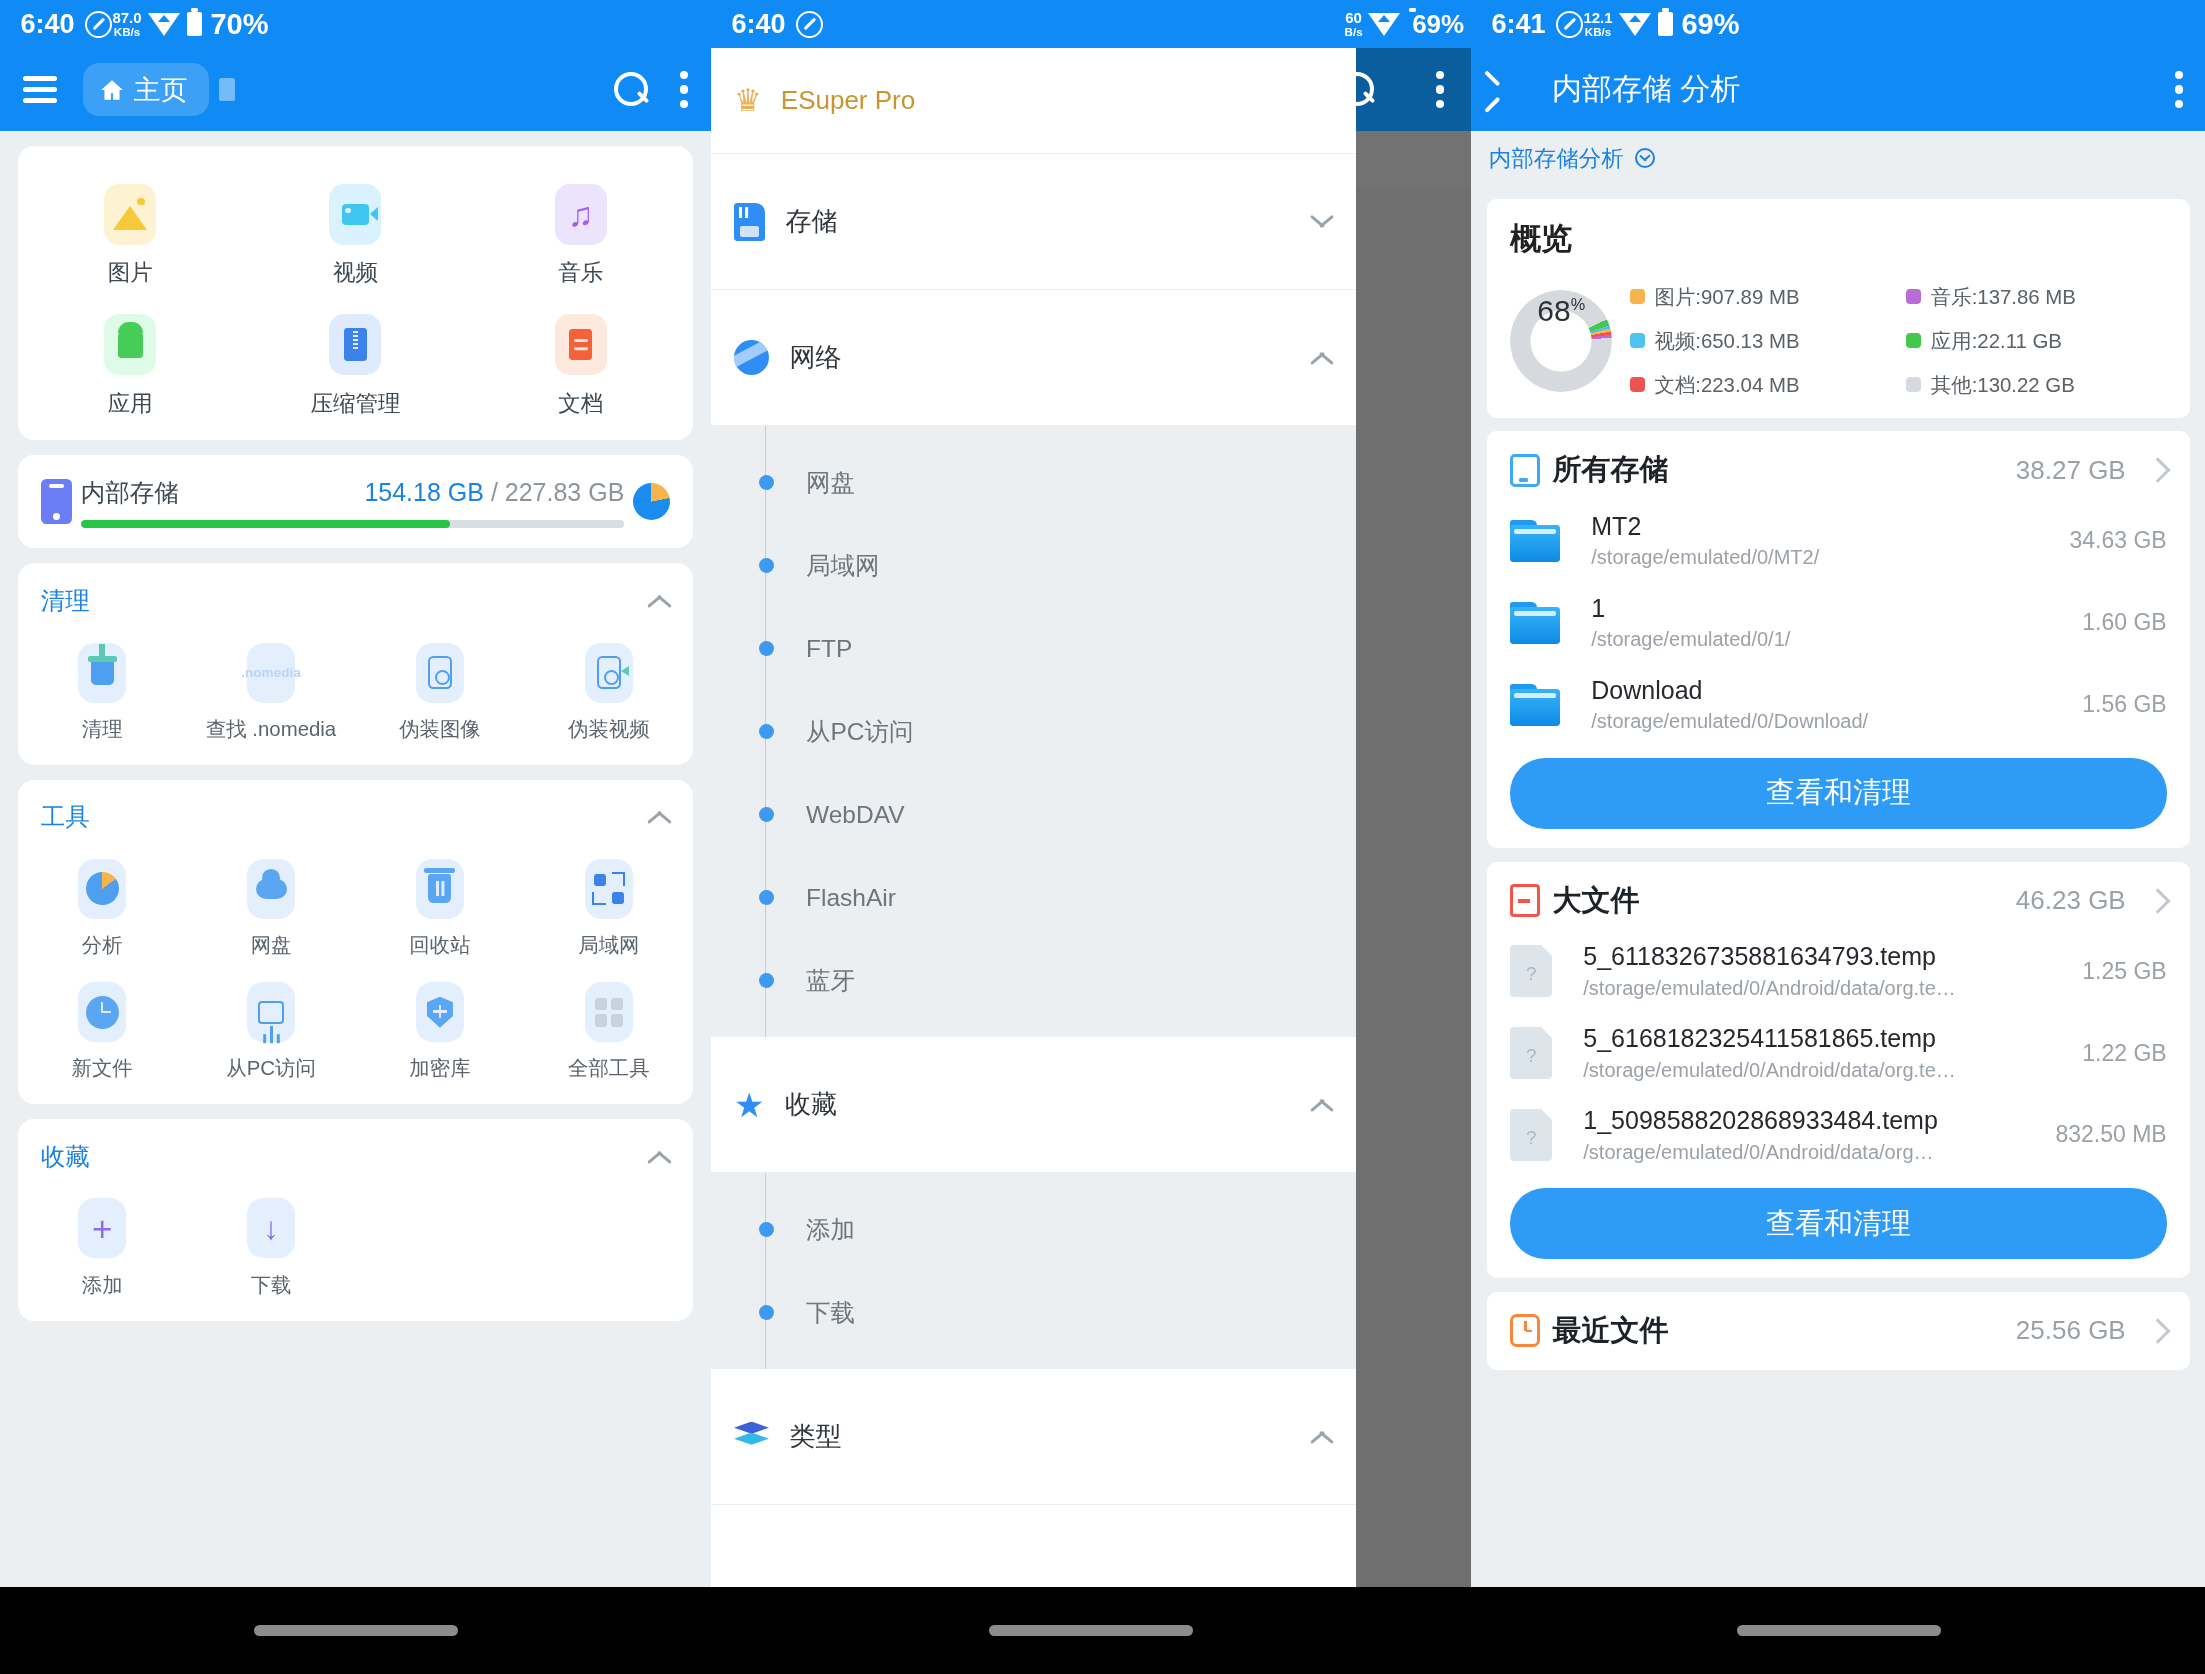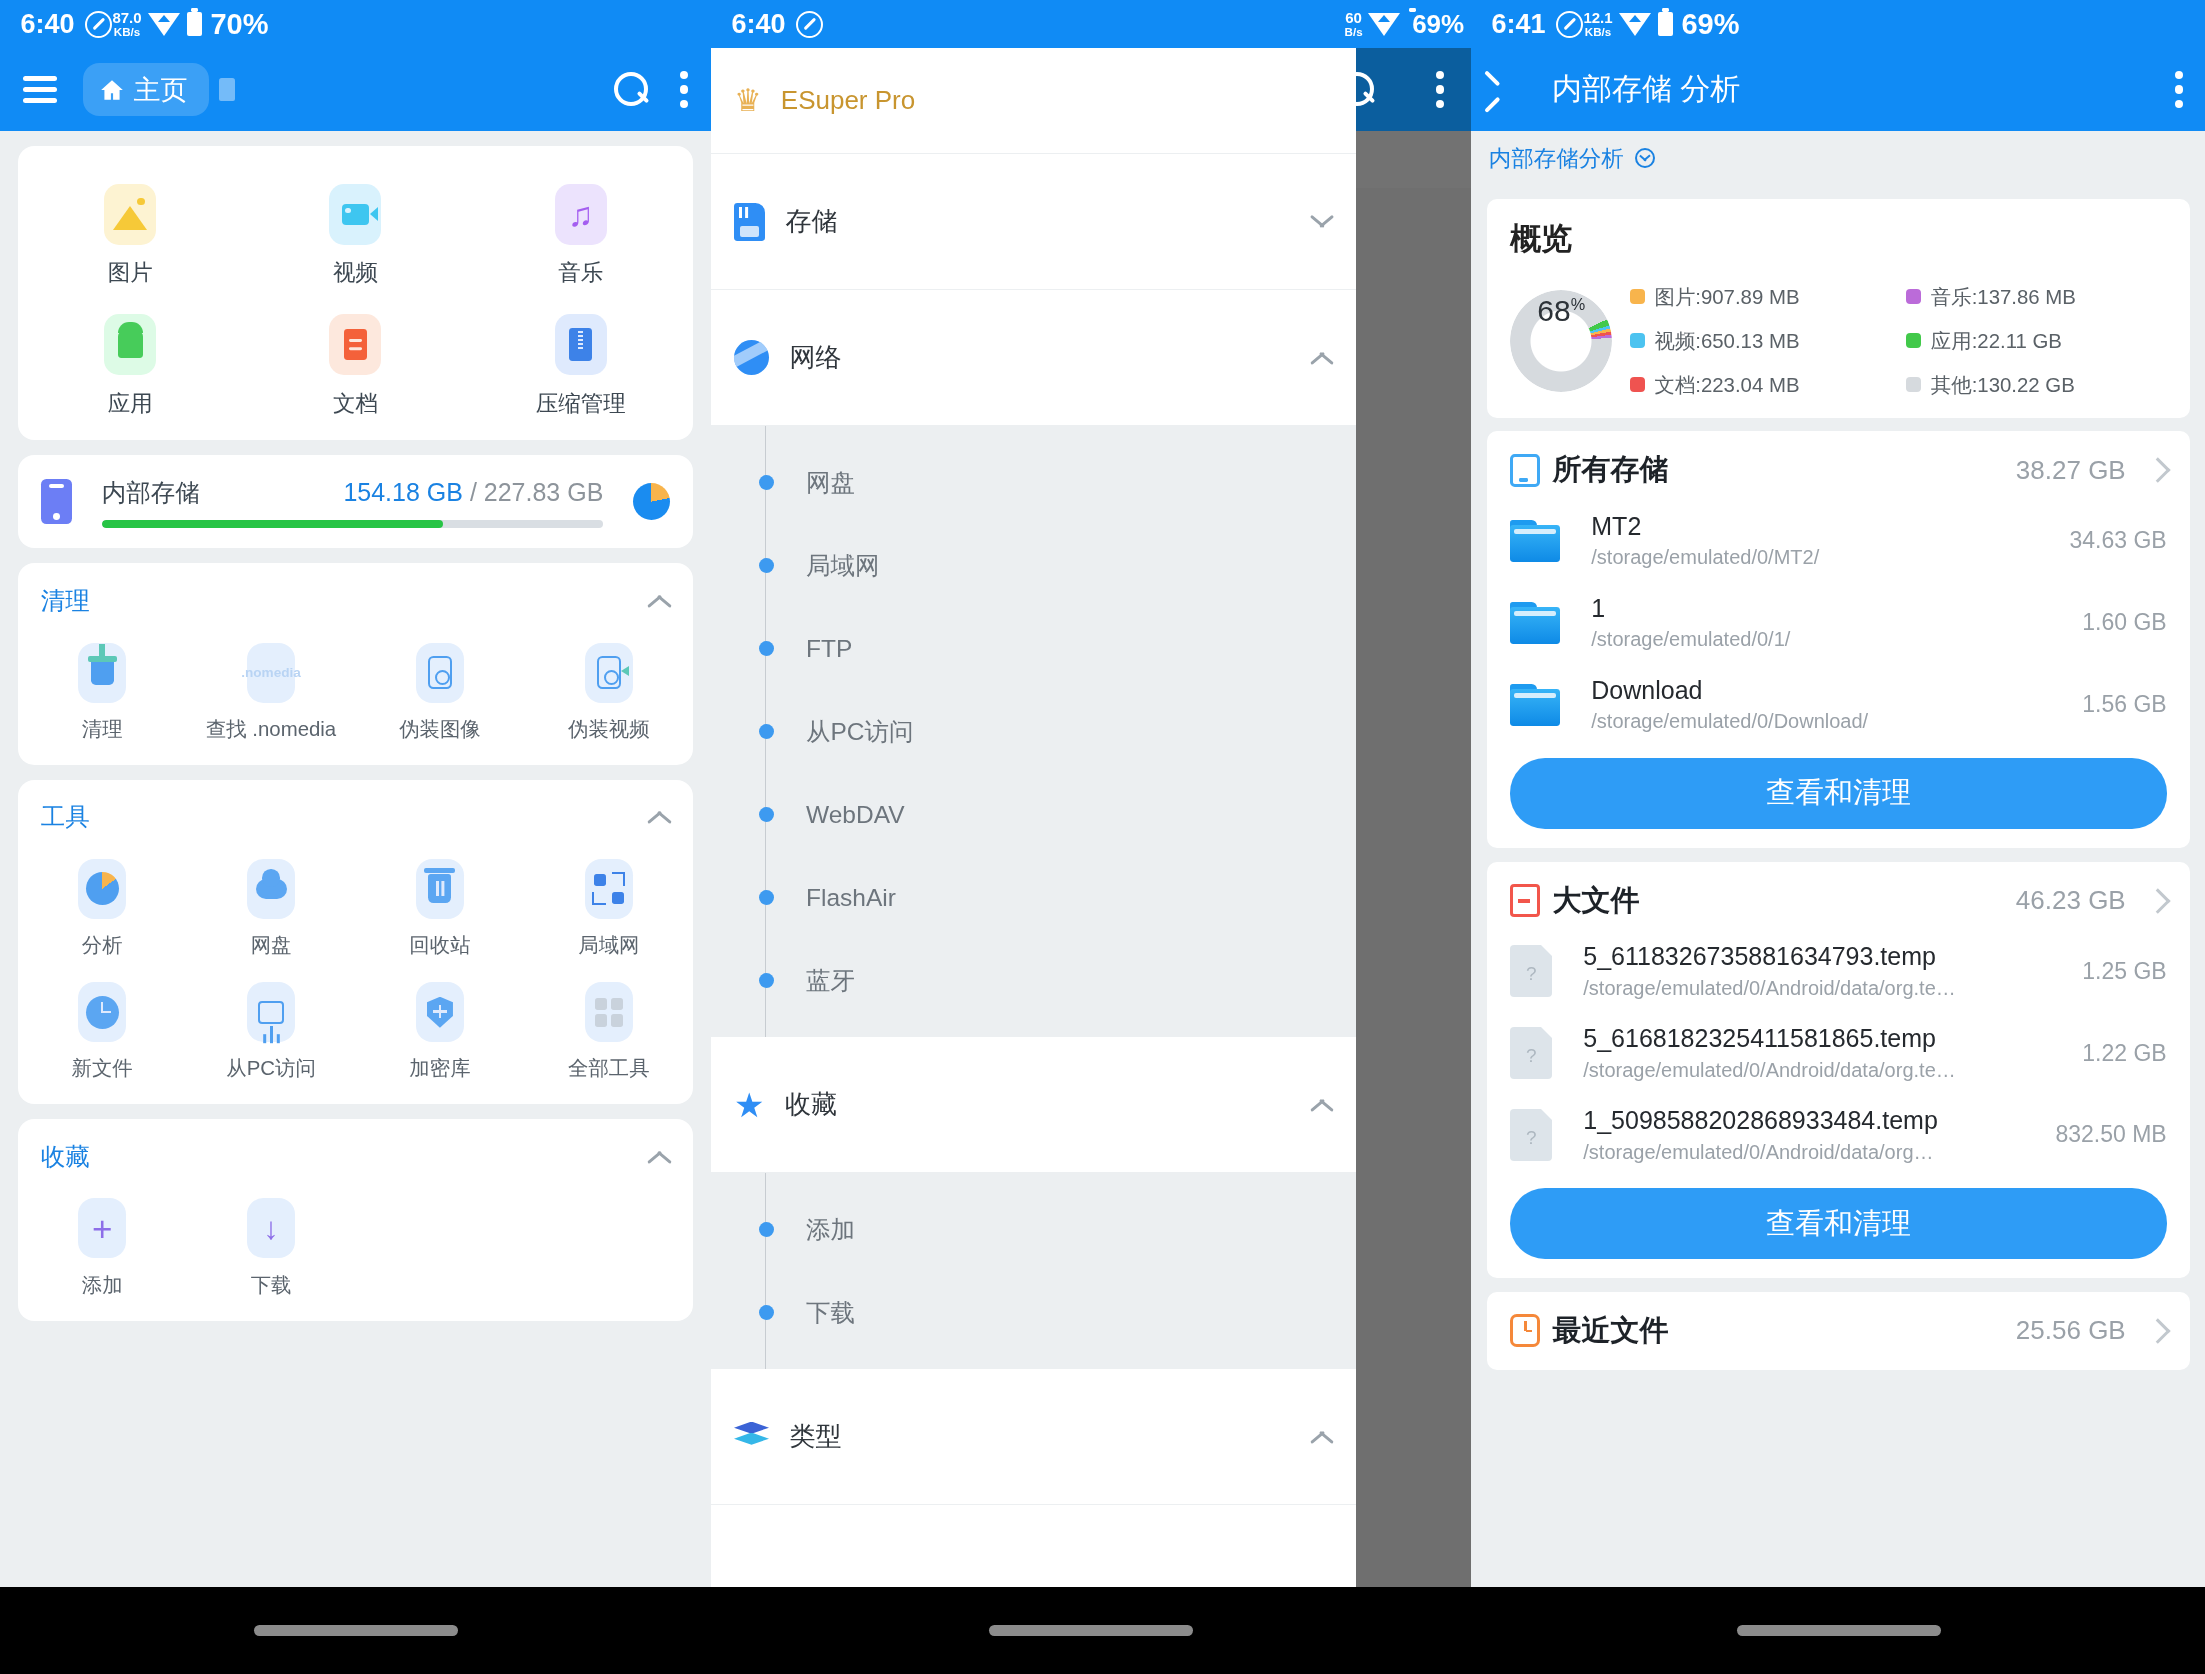--- a/index.html
+++ b/index.html
@@ -139,21 +139,21 @@
   .s-pc i::after{content:"";position:absolute;left:10.2px;top:23px;width:2.7px;height:9.5px;background:#4f9ff0;box-shadow:-6.8px 8.2px 0 0 #4f9ff0,6.8px 8.2px 0 0 #4f9ff0, 0 8.2px 0 0 #4f9ff0;}
   .s-shield i{display:block;width:26px;height:31px;background:#5ba6f2;clip-path:polygon(50% 0,100% 18%,100% 62%,50% 100%,0 62%,0 18%);position:relative;}
   .s-shield i::before{content:"";position:absolute;left:11.6px;top:8.2px;width:2.7px;height:13.6px;background:#dfeafd;}
   .s-shield i::after{content:"";position:absolute;left:6.1px;top:13.6px;width:13.6px;height:2.7px;background:#dfeafd;}
   .s-grid{display:grid;grid-template-columns:repeat(2,12.3px);grid-template-rows:repeat(2,12.3px);gap:4.1px;}
   .s-grid span{background:#c9d2dc;border-radius:2.7px;}
   .s-plus{color:#8d6ee8;font-size:35px;line-height:1;}
   .s-down{color:#8d6ee8;font-size:31px;line-height:1;}
 
   
-  .stor-card { background:#fff;border-radius:16.3px;margin-top:15px;padding:20.4px 23px;display:flex;align-items:center;gap:30px; }
+  .stor-card { background:#fff;border-radius:16.3px;margin-top:15px;padding:20.4px 23px;display:flex;align-items:center;gap:9px; }
   .phone-ic{width:31px;height:45px;background:#6c7ef5;border-radius:5.4px;position:relative;flex:none;}
   .phone-ic::before{content:"";position:absolute;left:8.2px;top:4.8px;width:15px;height:3.4px;background:#fff;border-radius:2px;}
   .phone-ic::after{content:"";position:absolute;left:12.3px;bottom:4.1px;width:6.8px;height:6.8px;background:#fff;border-radius:50%;}
   .stor-mid{flex:1;}
   .stor-row{display:flex;justify-content:space-between;align-items:baseline;}
   .stor-name{font-size:24.5px;color:#3d4852;}
   .stor-val{font-size:25px;color:#8d949b;}
   .stor-val b{color:#1a82e2;font-weight:400;}
   .bar{height:8.2px;background:#d9dee3;border-radius:4.1px;margin-top:11px;overflow:hidden;}
   .bar > i{display:block;height:100%;background:#27c445;border-radius:4.1px;}
@@ -324,30 +324,30 @@
             <span class="g-mus">♫</span>
             <span class="t-lbl">音乐</span>
           </div>
           <div class="tile">
             <span class="g-app">
                 <i></i>
               </span>
             <span class="t-lbl">应用</span>
           </div>
           <div class="tile">
+            <span class="g-zip">
+                <i></i>
+              </span>
+            <span class="t-lbl">压缩管理</span>
+          </div>
+          <div class="tile">
             <span class="g-doc">
                 <i></i>
               </span>
             <span class="t-lbl">文档</span>
-          </div>
-          <div class="tile">
-            <span class="g-zip">
-                <i></i>
-              </span>
-            <span class="t-lbl">压缩管理</span>
           </div>
         </div>
       </div>
 
       <div class="stor-card">
         <span class="phone-ic"></span>
         <div class="stor-mid">
           <div class="stor-row">
             <span class="stor-name">内部存储</span>
             <span class="stor-val">

